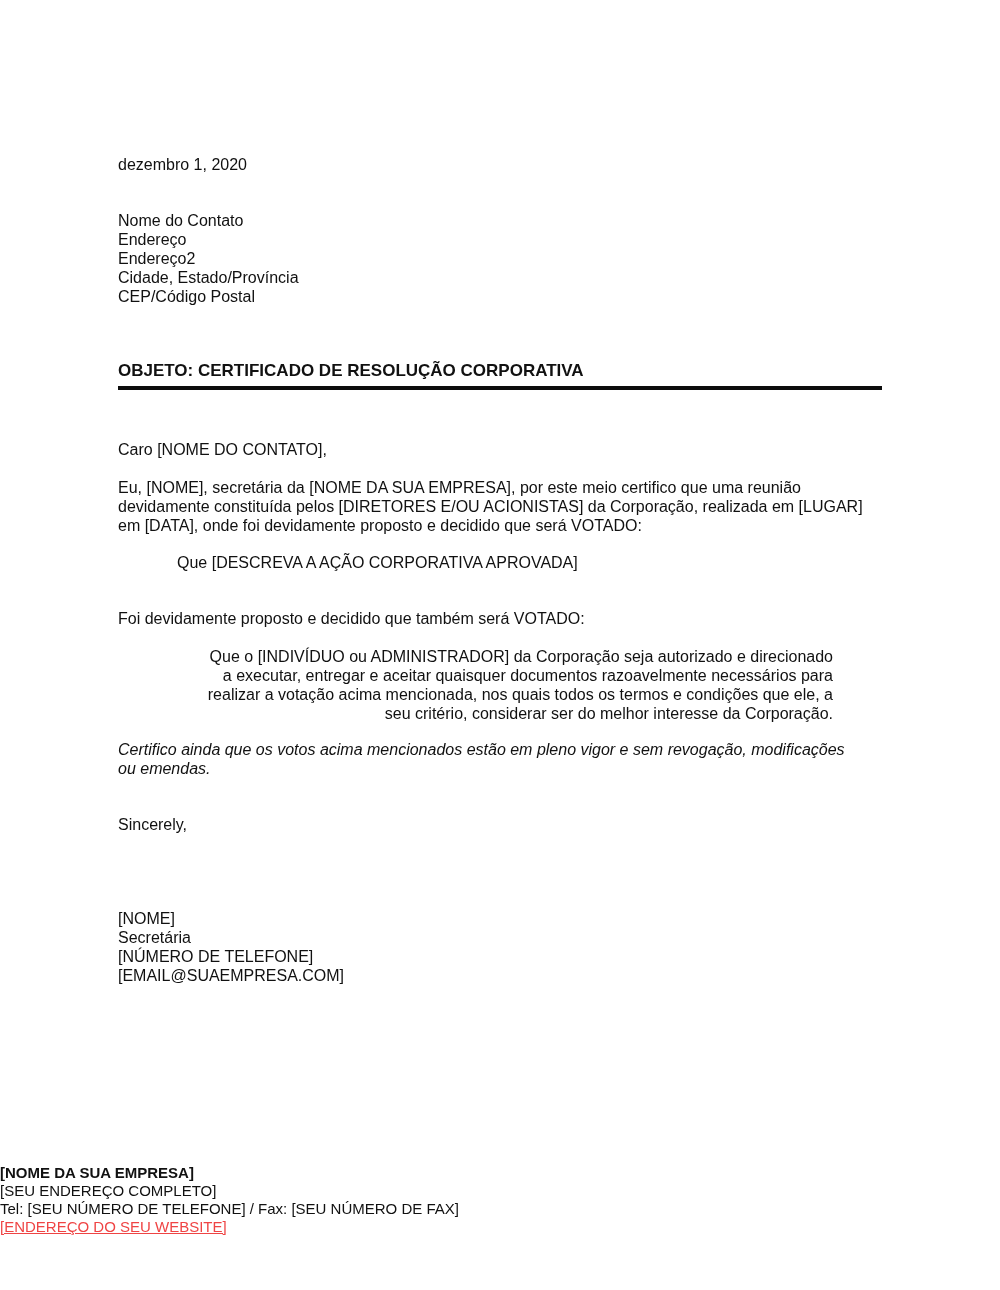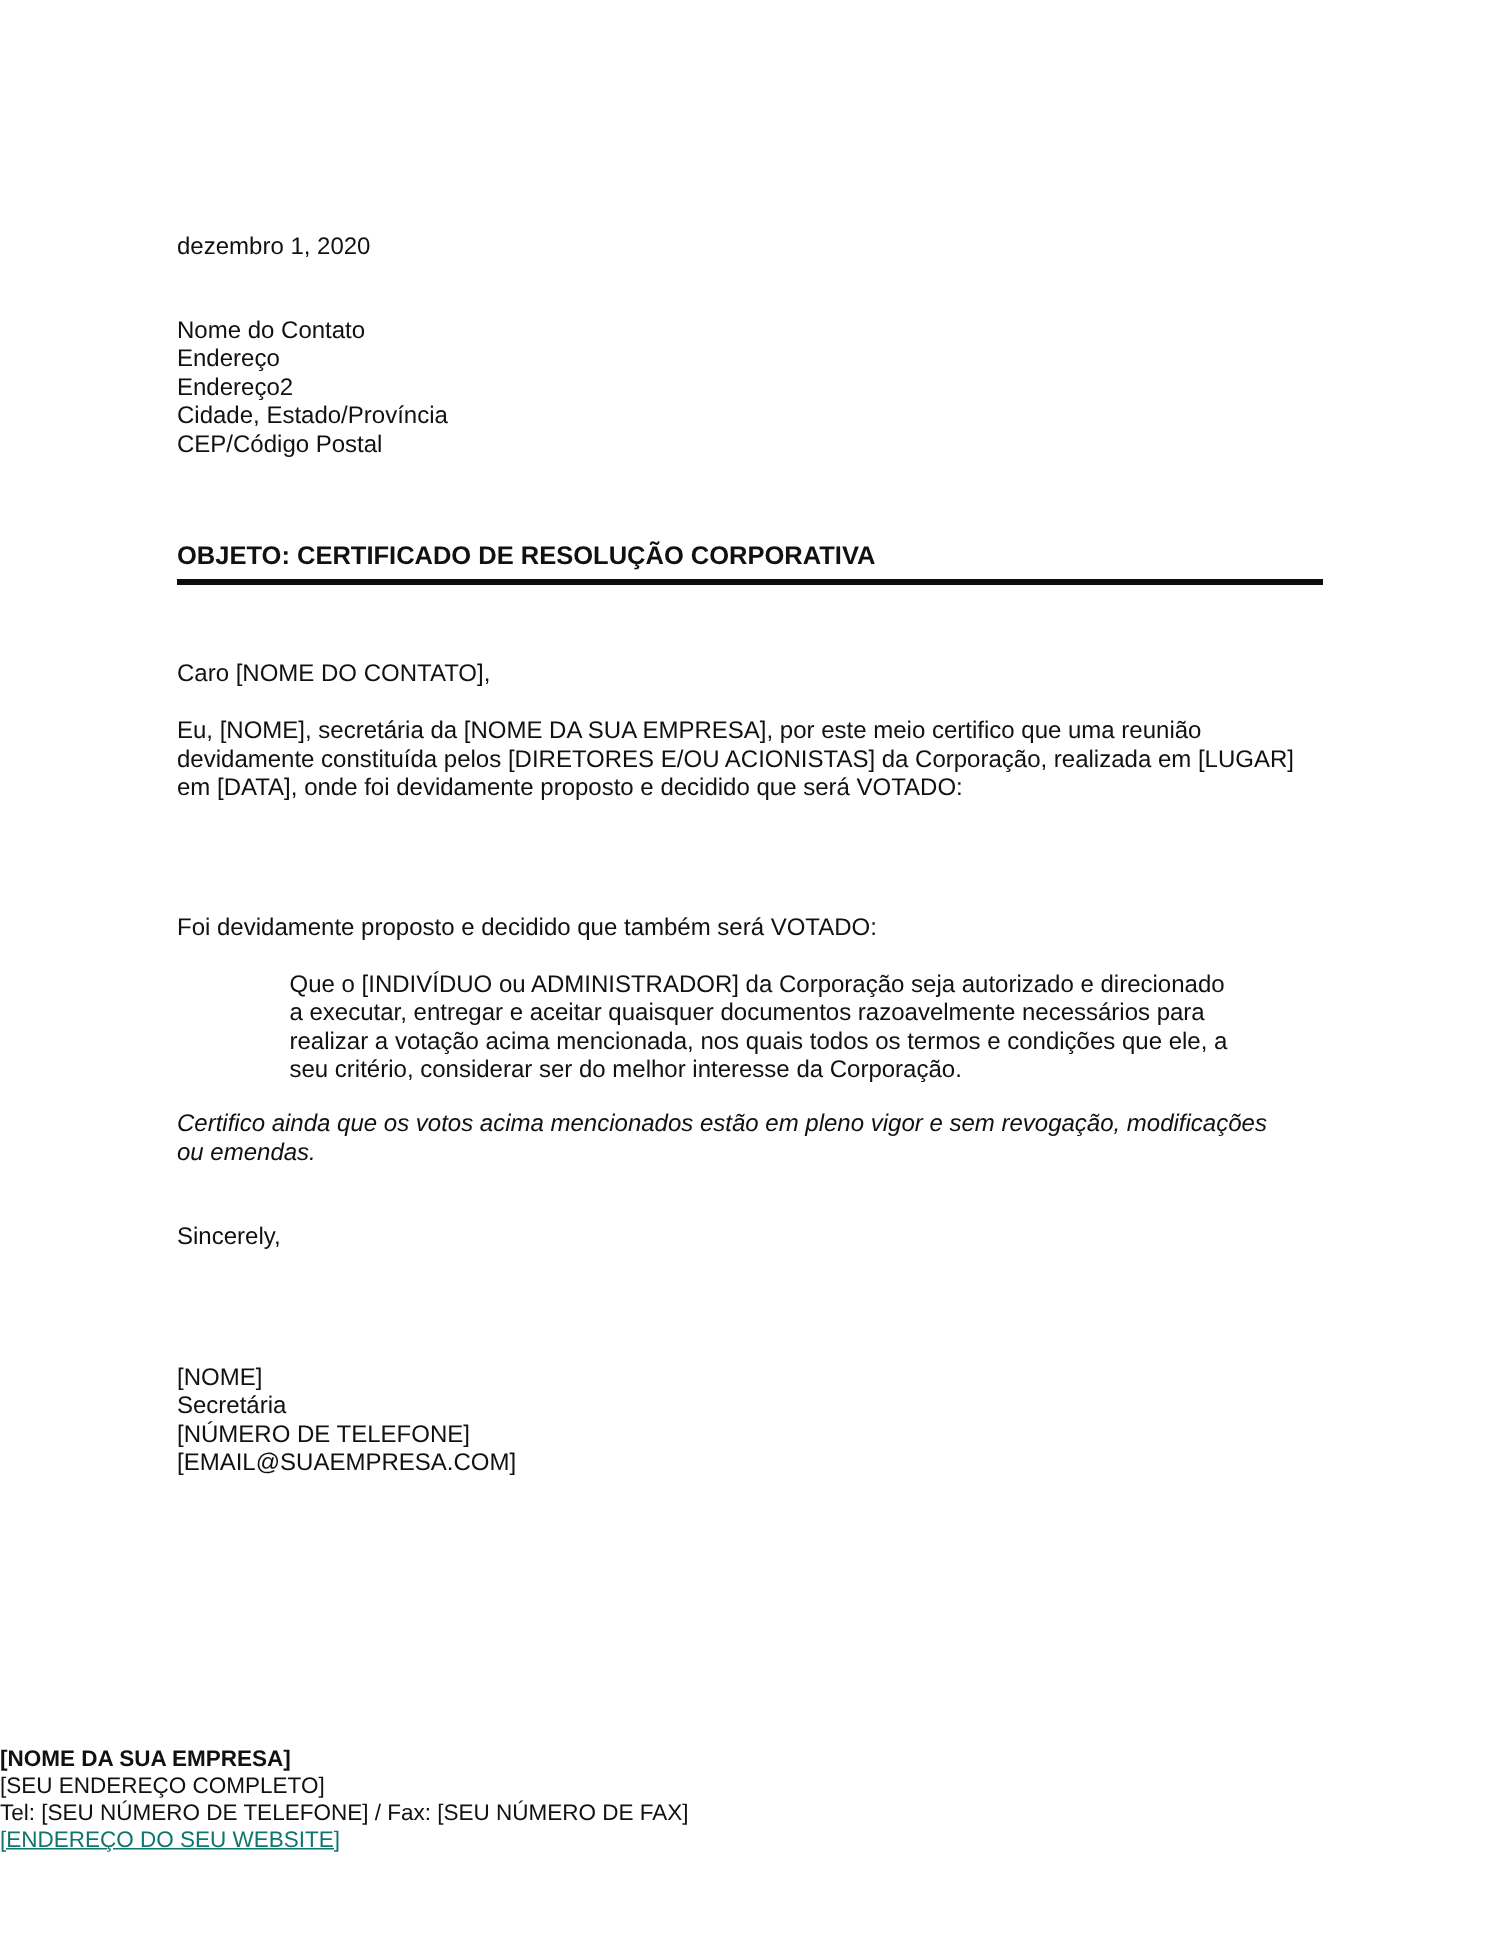--- a/index.html
+++ b/index.html
@@ -52,42 +52,43 @@
       width: 766px;
       white-space: normal;
     }
     #resolution1 {
       top: 553px;
       left: 177px;
     }
     #para2 { top: 609px; }
     #resolution2 {
       top: 647px;
-      left: 193px;
+      left: 183px;
       width: 650px;
+      text-align: right;
     }
     #para3 {
       top: 740px;
       width: 766px;
       font-style: italic;
     }
     #closing { top: 815px; }
     #signature { top: 909px; }
 
     #footer {
       left: 0;
       top: 1164px;
       width: 1000px;
       text-align: left;
       font-size: 15px;
       line-height: 18px;
     }
     #footer .company { font-weight: bold; }
     #footer a {
-      color: #0f766e;
+      color: #ef4444;
       text-decoration: underline;
     }
   </style>
 </head>
 <body>
 
 <div class="page">
 
   <div id="date" class="abs block-left">
     <span class="line">dezembro 1, 2020</span>
@@ -110,20 +111,23 @@
   <div id="salutation" class="abs block-left">
     <span class="line">Caro [NOME DO CONTATO],</span>
   </div>
 
   <div id="para1" class="abs block-left">
     <span class="line">Eu, [NOME], secretária da [NOME DA SUA EMPRESA], por este meio certifico que uma reunião</span>
     <span class="line">devidamente constituída pelos [DIRETORES E/OU ACIONISTAS] da Corporação, realizada em [LUGAR]</span>
     <span class="line">em [DATA], onde foi devidamente proposto e decidido que será VOTADO:</span>
   </div>
 
+  <div id="resolution1" class="abs">
+    <span class="line">Que [DESCREVA A AÇÃO CORPORATIVA APROVADA]</span>
+  </div>
 
   <div id="para2" class="abs block-left">
     <span class="line">Foi devidamente proposto e decidido que também será VOTADO:</span>
   </div>
 
   <div id="resolution2" class="abs">
     <span class="line">Que o [INDIVÍDUO ou ADMINISTRADOR] da Corporação seja autorizado e direcionado</span>
     <span class="line">a executar, entregar e aceitar quaisquer documentos razoavelmente necessários para</span>
     <span class="line">realizar a votação acima mencionada, nos quais todos os termos e condições que ele, a</span>
     <span class="line">seu critério, considerar ser do melhor interesse da Corporação.</span>

